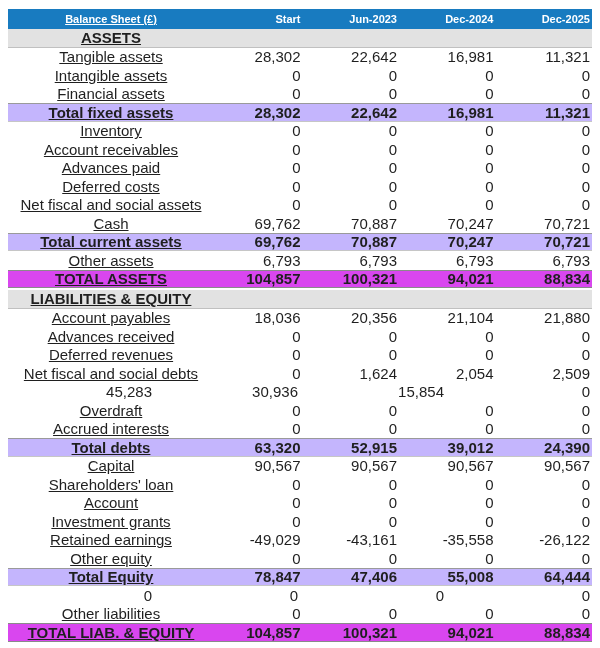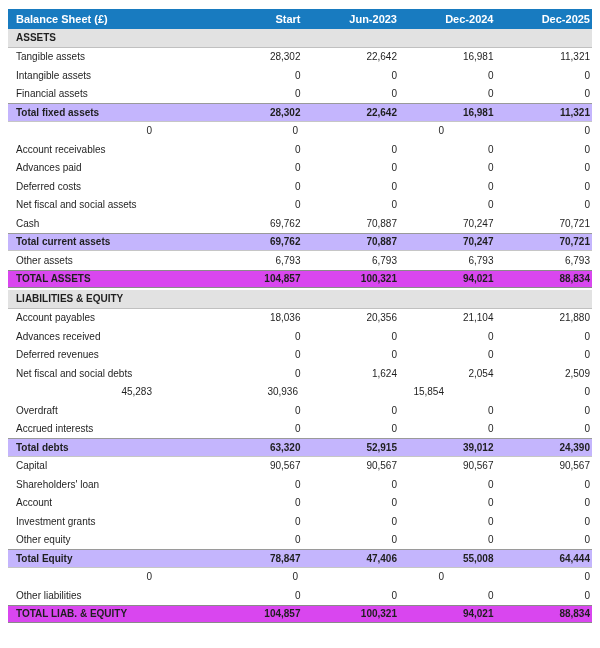--- a/index.html
+++ b/index.html
@@ -10,30 +10,31 @@
     overflow: hidden;
   }
   .sheet {
     width: 584px;
     margin: 9px 8px 0 8px;
   }
   .trow {
     display: flex;
     align-items: center;
     height: 18.5px;
-    font-size: 10px;
+    font-size: 15px;
     color: #1f1f1f;
     background: #ffffff;
   }
   .trow .cell-label {
     flex: 0 0 198px;
     padding-left: 8px;
-    text-align: left;
+    text-align: center;
     white-space: nowrap;
     overflow: hidden;
+    text-decoration: underline;
   }
   .trow .cell-val {
     flex: 1 1 0;
     text-align: right;
     padding-right: 2px;
     white-space: nowrap;
   }
   
   .trow.head {
     height: 20px;
@@ -109,20 +110,21 @@
           <div class="cell-val">0</div>
         </div>
         <div class="trow subtotal">
           <div class="cell-label">Total fixed assets</div>
           <div class="cell-val">28,302</div>
           <div class="cell-val">22,642</div>
           <div class="cell-val">16,981</div>
           <div class="cell-val">11,321</div>
         </div>
         <div class="trow normal">
+          <div class="cell-label">Inventory</div>
           <div class="cell-val">0</div>
           <div class="cell-val">0</div>
           <div class="cell-val">0</div>
           <div class="cell-val">0</div>
         </div>
         <div class="trow normal">
           <div class="cell-label">Account receivables</div>
           <div class="cell-val">0</div>
           <div class="cell-val">0</div>
           <div class="cell-val">0</div>
@@ -263,20 +265,27 @@
           <div class="cell-val">0</div>
         </div>
         <div class="trow normal">
           <div class="cell-label">Investment grants</div>
           <div class="cell-val">0</div>
           <div class="cell-val">0</div>
           <div class="cell-val">0</div>
           <div class="cell-val">0</div>
         </div>
         <div class="trow normal">
+          <div class="cell-label">Retained earnings</div>
+          <div class="cell-val">-49,029</div>
+          <div class="cell-val">-43,161</div>
+          <div class="cell-val">-35,558</div>
+          <div class="cell-val">-26,122</div>
+        </div>
+        <div class="trow normal">
           <div class="cell-label">Other equity</div>
           <div class="cell-val">0</div>
           <div class="cell-val">0</div>
           <div class="cell-val">0</div>
           <div class="cell-val">0</div>
         </div>
         <div class="trow subtotal">
           <div class="cell-label">Total Equity</div>
           <div class="cell-val">78,847</div>
           <div class="cell-val">47,406</div>

